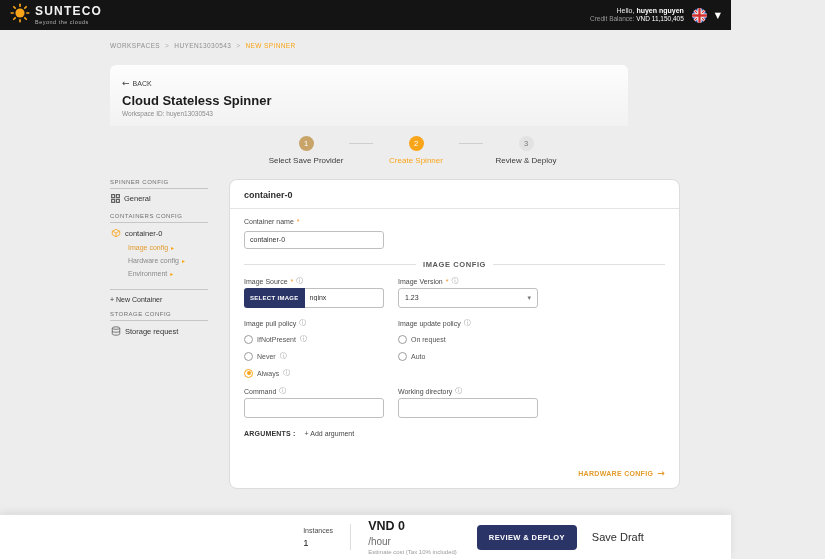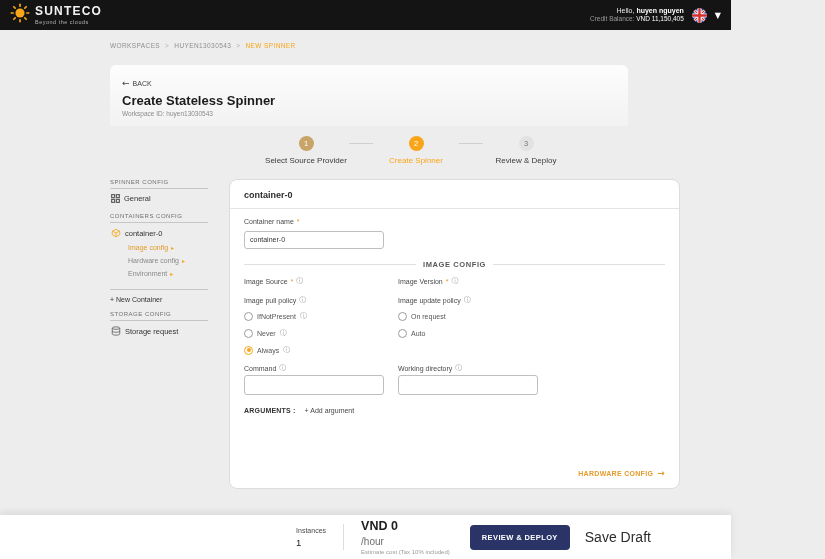--- a/index.html
+++ b/index.html
@@ -106,21 +106,21 @@
   .footer { position:absolute; left:0; right:0; bottom:0; height:44px; background:#fff; box-shadow:0 -3px 8px rgba(0,0,0,.08); display:flex; align-items:center; justify-content:center; }
   .footer-inner { display:flex; align-items:center; transform:translateX(108px); }
   .inst-label { font-size:7px; color:#4a4a4a; }
   .inst-value { font-size:9.5px; color:#222; margin-top:3px; }
   .vdiv { width:1px; height:26px; background:#ddd; margin:0 17px; }
   .price-line { display:flex; align-items:baseline; gap:3px;flex-direction:column; }
   .price { font-size:12.5px; font-weight:bold; color:#1d1d1d; }
   .unit { font-size:10px; color:#6d6d6d; }
   .estimate { font-size:6px; color:#9b9b9b; margin-top:2px; }
   .review-btn { margin-left:20px; background:#2b3467; color:#fff; font-size:7.5px; font-weight:bold; letter-spacing:.4px; padding:8px 12px; border-radius:4px; border:none; cursor:pointer; font-family:inherit; }
-  .save-draft { margin-left:15px; font-size:14px; color:#2d2d2d; cursor:pointer; }
+  .save-draft { margin-left:15px; font-size:11px; color:#2d2d2d; cursor:pointer; }
 </style>
 </head>
 <body>
 
 <div class="app">
 
   <div class="topbar">
     <div class="brand">
       <span>
         <svg width="20" height="20" viewBox="0 0 24 24">
@@ -179,28 +179,28 @@
     <span class="link">HUYEN13030543</span>
     <span class="sep">&gt;</span>
     <span class="current">NEW SPINNER</span>
   </div>
 
   <div class="page-head">
     <span class="back">
       <span class="arrow">←</span>
       <span>BACK</span>
     </span>
-    <div class="ph-title">Create Stateless Spinner</div>
+    <div class="ph-title">Cloud Stateless Spinner</div>
     <div class="ph-sub">Workspace ID: huyen13030543</div>
   </div>
 
   <div class="stepper">
     <div class="step done">
       <div class="step-circle">1</div>
-      <div class="step-label">Select Source Provider</div>
+      <div class="step-label">Select Save Provider</div>
     </div>
     <div class="step-line"></div>
     <div class="step active">
       <div class="step-circle">2</div>
       <div class="step-label">Create Spinner</div>
     </div>
     <div class="step-line"></div>
     <div class="step todo">
       <div class="step-circle">3</div>
       <div class="step-label">Review &amp; Deploy</div>
@@ -280,20 +280,30 @@
           <span>Image Source</span>
             <span class="req">*</span>
           <span class="info">ⓘ</span>
         </div>
         <div class="fld-label">
           <span>Image Version</span>
             <span class="req">*</span>
           <span class="info">ⓘ</span>
         </div>
       </div>
+      <div class="grid2 mt3">
+        <div class="src-controls">
+          <button class="btn-select-image">SELECT IMAGE</button>
+          <input class="inp img-input" value="nginx" style="">
+        </div>
+        <div class="select">
+          <span>1.23</span>
+          <span class="caret">▾</span>
+        </div>
+      </div>
 
       <div class="grid2 mt12">
         <div class="fld-label">
           <span>Image pull policy</span>
           <span class="info">ⓘ</span>
         </div>
         <div class="fld-label">
           <span>Image update policy</span>
           <span class="info">ⓘ</span>
         </div>

